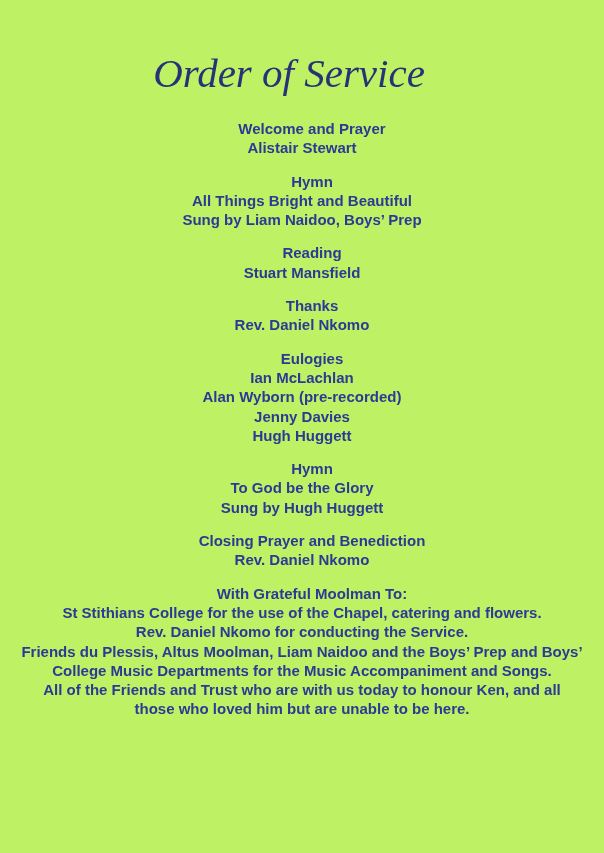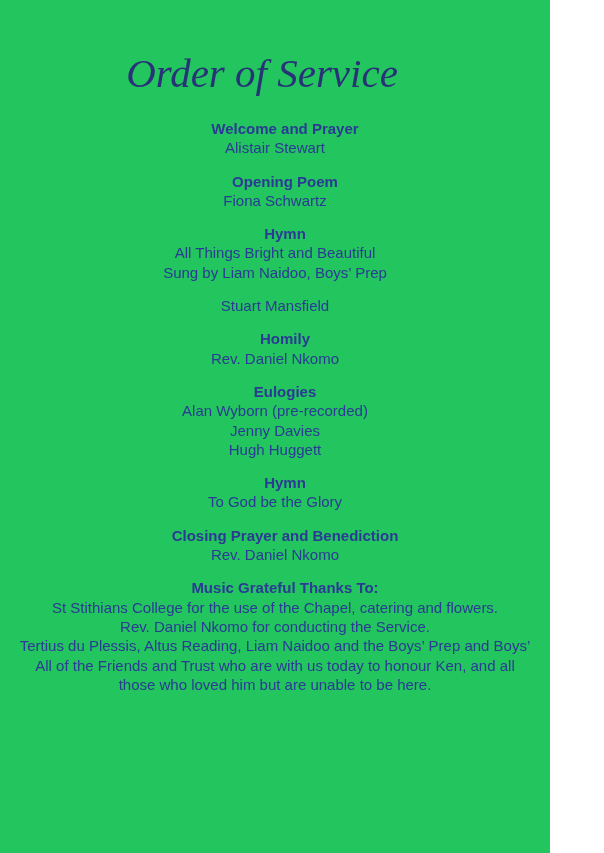--- a/index.html
+++ b/index.html
@@ -1,25 +1,25 @@
 <!DOCTYPE html>
 <html><head>
 <meta charset="utf-8">
 <style>
   html, body {
     margin: 0;
     padding: 0;
     background: #ffffff;
   }
   .page {
-    width: 550px;
+    width: 604px;
     height: 853px;
     box-sizing: border-box;
     padding-top: 50px;
-    background: #22c55e;
+    background: #bef264;
     font-family: "Liberation Sans", sans-serif;
     color: #2b3a95;
     overflow: hidden;
   }
   .title {
     font-family: "Liberation Serif", serif;
     font-style: italic;
     font-weight: normal;
     font-size: 41px;
     line-height: 47px;
@@ -38,65 +38,65 @@
     margin: 0 0 14px 0;
   }
   .service-section:last-child {
     margin-bottom: 0;
   }
   .heading {
     font-weight: bold;
     margin-left: 20px;
   }
   .line {
-    font-weight: normal;
+    font-weight: bold;
   }
 </style>
 </head>
 <body>
 
 <div class="page">
   <h1 class="title">Order of Service</h1>
   <main class="sections">
       <section class="service-section">
         <div class="heading">Welcome and Prayer</div>
         <div class="line">Alistair Stewart</div>
       </section>
       <section class="service-section">
-        <div class="heading">Opening Poem</div>
-        <div class="line">Fiona Schwartz</div>
-      </section>
-      <section class="service-section">
         <div class="heading">Hymn</div>
         <div class="line">All Things Bright and Beautiful</div>
         <div class="line">Sung by Liam Naidoo, Boys’ Prep</div>
       </section>
       <section class="service-section">
+        <div class="heading">Reading</div>
         <div class="line">Stuart Mansfield</div>
       </section>
       <section class="service-section">
-        <div class="heading">Homily</div>
+        <div class="heading">Thanks</div>
         <div class="line">Rev. Daniel Nkomo</div>
       </section>
       <section class="service-section">
         <div class="heading">Eulogies</div>
+        <div class="line">Ian McLachlan</div>
         <div class="line">Alan Wyborn (pre-recorded)</div>
         <div class="line">Jenny Davies</div>
         <div class="line">Hugh Huggett</div>
       </section>
       <section class="service-section">
         <div class="heading">Hymn</div>
         <div class="line">To God be the Glory</div>
+        <div class="line">Sung by Hugh Huggett</div>
       </section>
       <section class="service-section">
         <div class="heading">Closing Prayer and Benediction</div>
         <div class="line">Rev. Daniel Nkomo</div>
       </section>
       <section class="service-section">
-        <div class="heading">Music Grateful Thanks To:</div>
+        <div class="heading">With Grateful Moolman To:</div>
         <div class="line">St Stithians College for the use of the Chapel, catering and flowers.</div>
         <div class="line">Rev. Daniel Nkomo for conducting the Service.</div>
-        <div class="line">Tertius du Plessis, Altus Reading, Liam Naidoo and the Boys’ Prep and Boys’</div>
+        <div class="line">Friends du Plessis, Altus Moolman, Liam Naidoo and the Boys’ Prep and Boys’</div>
+        <div class="line">College Music Departments for the Music Accompaniment and Songs.</div>
         <div class="line">All of the Friends and Trust who are with us today to honour Ken, and all</div>
         <div class="line">those who loved him but are unable to be here.</div>
       </section>
     </main>
 </div>
 
 </body></html>

